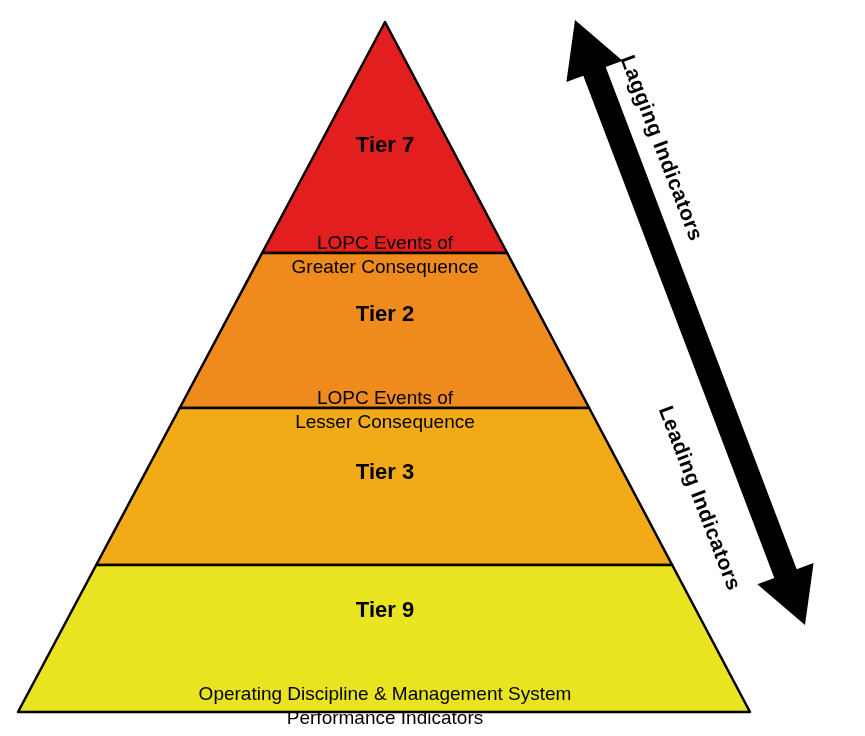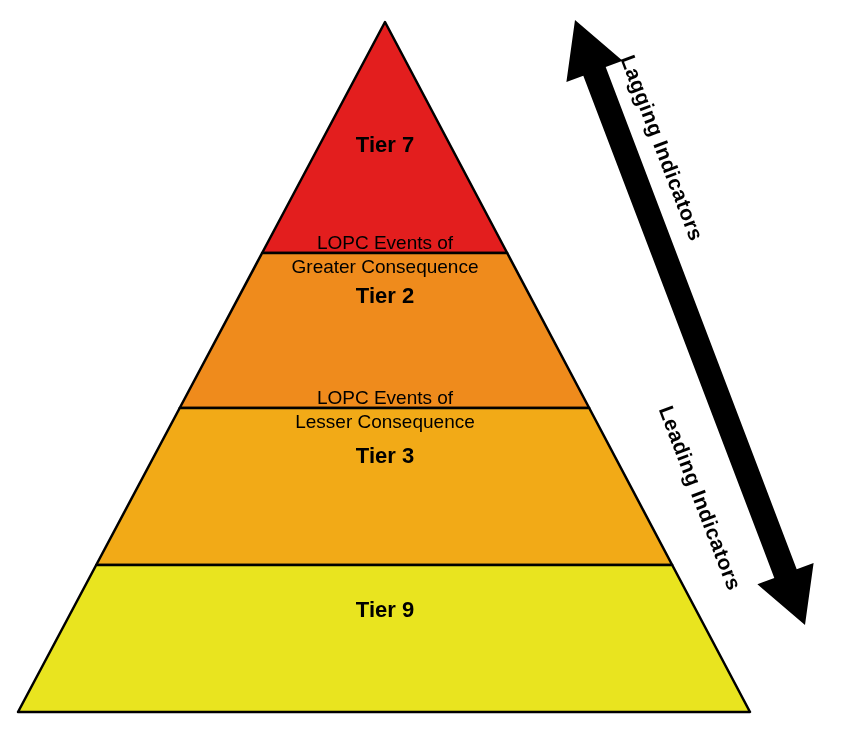--- a/index.html
+++ b/index.html
@@ -63,24 +63,26 @@
 
     <polygon points="96.2,565 672.2,565 750,712 18,712" stroke-width="2.5" stroke-linejoin="round" stroke="#000000" fill="#e9e41f"></polygon>
 
     <polygon points="575,20 566.4,82.1 583.3,75.7 774.3,577.9 757.4,584.3 805,625 813.6,562.9 796.7,569.3 605.7,67.1 622.6,60.7" stroke="none" fill="#000000"></polygon>
   </svg>
 
   <div class="tier-label" style="left:385px; top:132px;">Tier 7</div>
   <div class="tier-desc" style="left:385px; top:195px;">LOPC Events of
 Greater Consequence</div>
 
-  <div class="tier-label" style="left:385px; top:283px;">Tier 2</div>
+  <div class="tier-label" style="left:385px; top:301px;">Tier 2</div>
   <div class="tier-desc" style="left:385px; top:350px;">LOPC Events of
 Lesser Consequence</div>
 
-  <div class="tier-label" style="left:385px; top:443px;">Tier 3</div>
+  <div class="tier-label" style="left:385px; top:459px;">Tier 3</div>
 
   <div class="tier-label" style="left:385px; top:597px;">Tier 9</div>
+  <div class="tier-desc" style="left:385px; top:646px;">Operating Discipline &amp; Management System
+Performance Indicators</div>
 
   <div class="arrow-label" style="left:662px; top:148px;">Lagging Indicators</div>
   <div class="arrow-label" style="left:700px; top:498px;">Leading Indicators</div>
 
 </div>
 
 </body></html>

